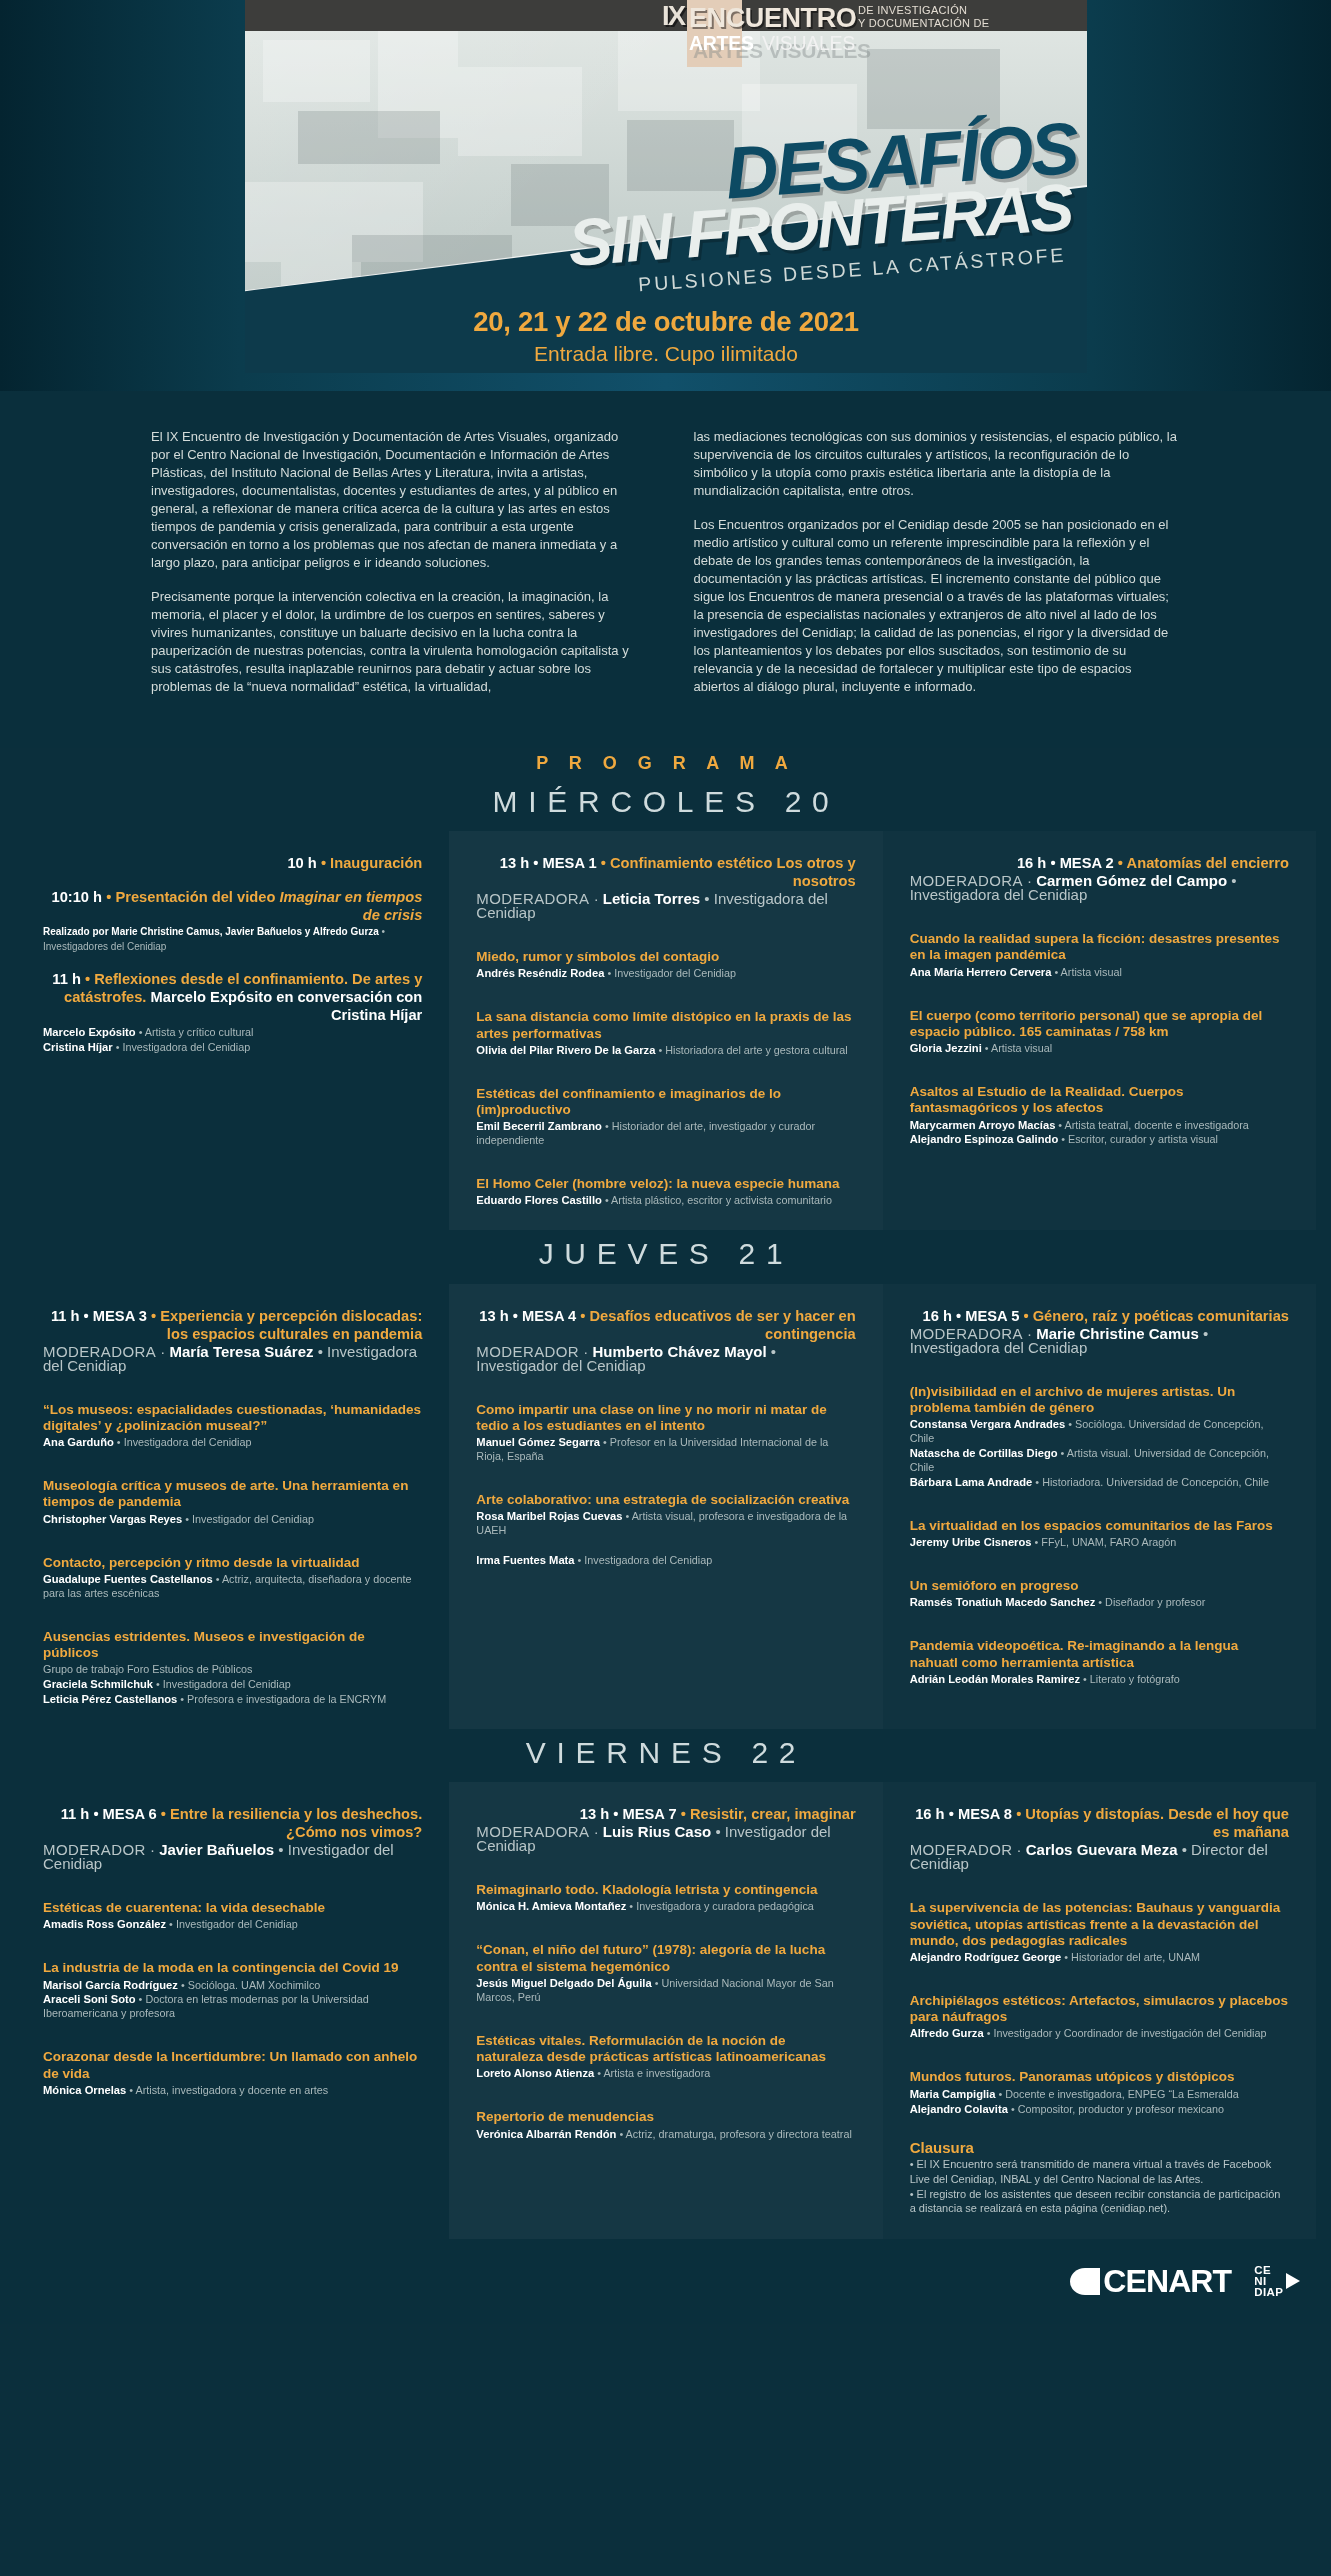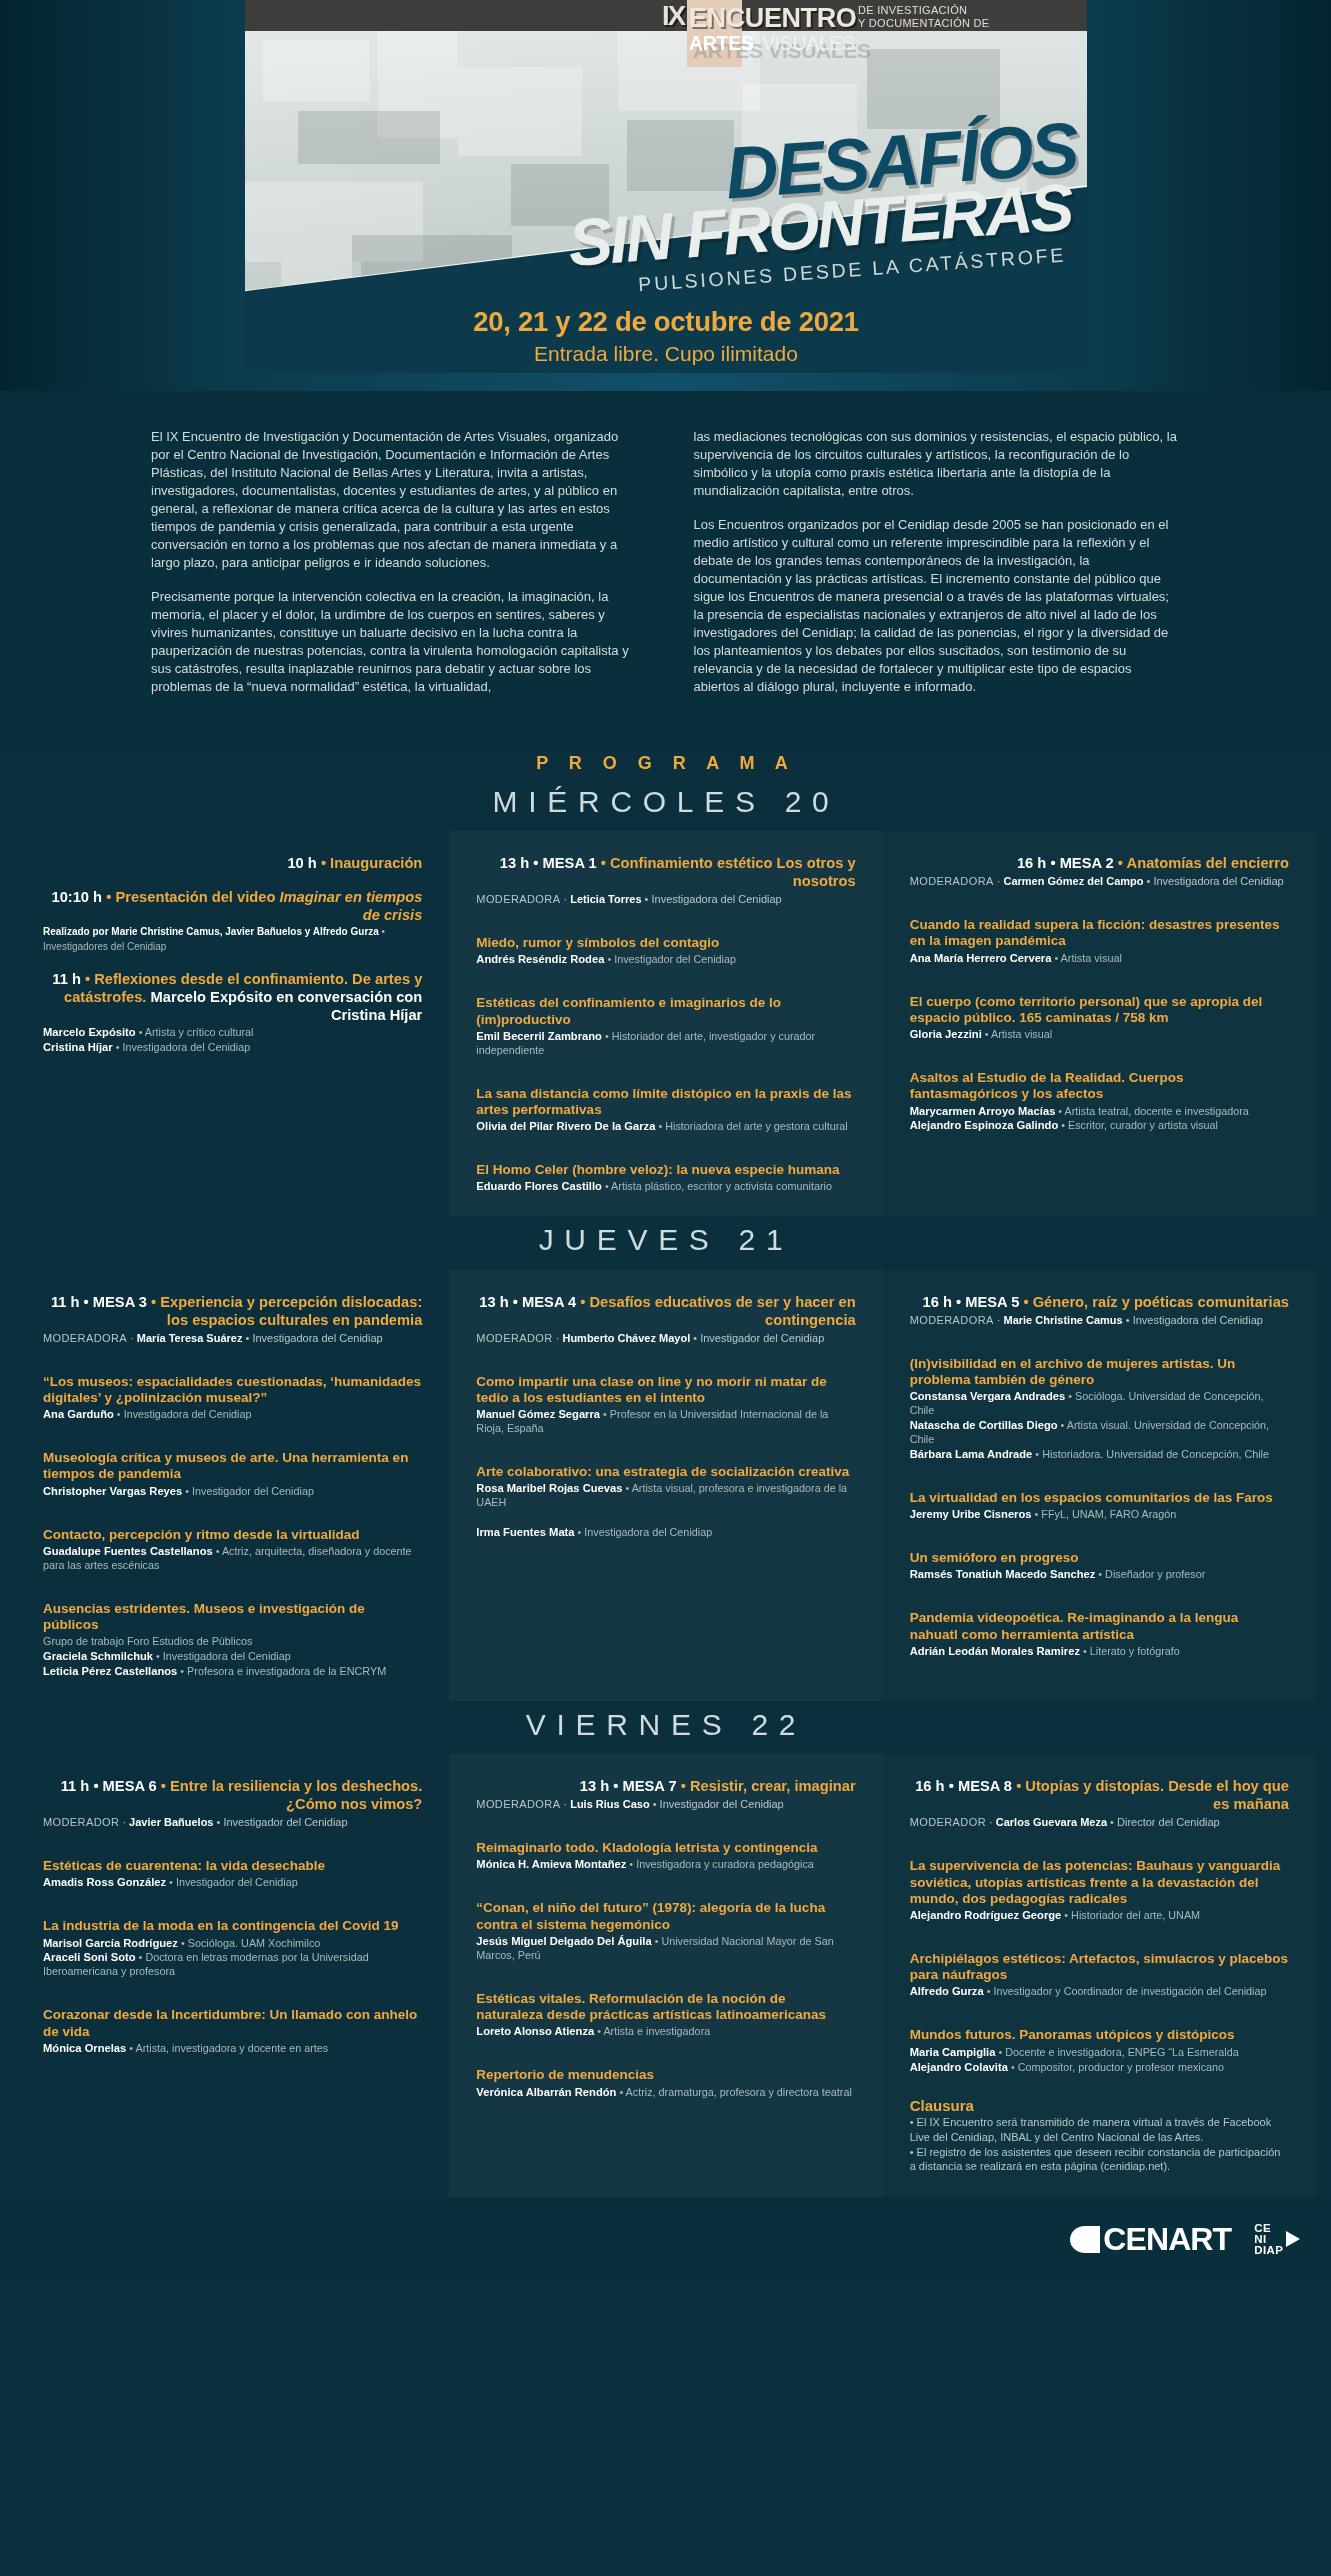--- a/index.html
+++ b/index.html
@@ -165,21 +165,21 @@
 
   .sess { margin-bottom: 16px; }
   .sess:last-child { margin-bottom: 0; }
 
   .hline {
     font-size: 14.7px; font-weight: 800; line-height: 18px; color:#f0a93f;text-align:right;
   }
   .hline .tm { color:#ffffff; }
   .hline .ital { font-style: italic; }
   .mod {
-    font-size: 11px; line-height:14px; color:#b9c6c8; font-weight:400;
+    font-size: 15px; line-height:14px; color:#b9c6c8; font-weight:400;
     margin-top: 1.8px;
   }
   .mod .lbl { letter-spacing:0.4px; }
   .mod b { color:#ffffff; font-weight:800; }
   .ttl {
     font-size: 13.5px; font-weight: 800; line-height: 16.3px; color:#f0a93f;
     margin-top: 29px;
   }
   .who {
     font-size: 10.8px; line-height: 14px; color:#aab9bb; font-weight: 400;
@@ -301,26 +301,26 @@
       <div class="panel alt">
         <div class="sess">
           <div class="hline"><span class="tm">13 h</span> <span class="tm">• MESA 1</span> • <span>Confinamiento estético Los otros y nosotros</span></div>
           <div class="mod"><span class="lbl">MODERADORA</span> · <b>Leticia Torres</b><span> • Investigadora del Cenidiap</span></div>
         </div>
         <div class="sess">
           <div class="ttl">Miedo, rumor y símbolos del contagio</div>
           <div class="who"><b>Andrés Reséndiz Rodea</b><span> • Investigador del Cenidiap</span></div>
         </div>
         <div class="sess">
+          <div class="ttl">La sana distancia como límite distópico en la praxis de las artes performativas</div>
+          <div class="who"><b>Olivia del Pilar Rivero De la Garza</b><span> • Historiadora del arte y gestora cultural</span></div>
+        </div>
+        <div class="sess">
           <div class="ttl">Estéticas del confinamiento e imaginarios de lo (im)productivo</div>
           <div class="who"><b>Emil Becerril Zambrano</b><span> • Historiador del arte, investigador y curador independiente</span></div>
-        </div>
-        <div class="sess">
-          <div class="ttl">La sana distancia como límite distópico en la praxis de las artes performativas</div>
-          <div class="who"><b>Olivia del Pilar Rivero De la Garza</b><span> • Historiadora del arte y gestora cultural</span></div>
         </div>
         <div class="sess">
           <div class="ttl">El Homo Celer (hombre veloz): la nueva especie humana</div>
           <div class="who"><b>Eduardo Flores Castillo</b><span> • Artista plástico, escritor y activista comunitario</span></div>
         </div>
       </div>
       <div class="panel alt2">
         <div class="sess">
           <div class="hline"><span class="tm">16 h</span> <span class="tm">• MESA 2</span> • <span>Anatomías del encierro</span></div>
           <div class="mod"><span class="lbl">MODERADORA</span> · <b>Carmen Gómez del Campo</b><span> • Investigadora del Cenidiap</span></div>

